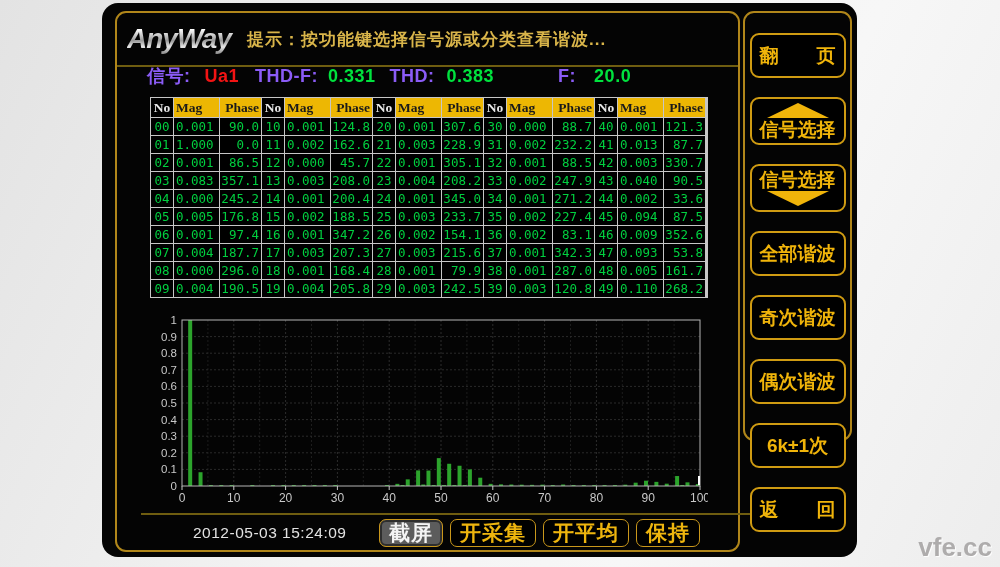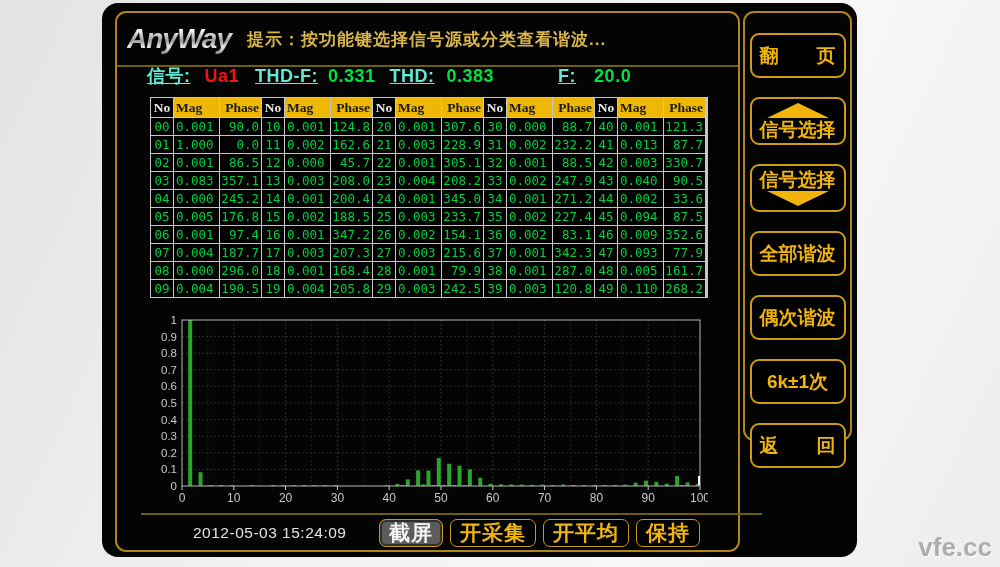--- a/index.html
+++ b/index.html
@@ -36,21 +36,21 @@
     -webkit-background-clip:text; background-clip:text; color:transparent;
     padding-right:6px;
   }
   .prompt { color:#d9b54a; font-size:17px; font-weight:bold; margin-left:10px; letter-spacing:1px; }
   
   .signal-row {
     position:absolute; left:0; top:44px; width:100%; height:38px;
     display:flex; align-items:center; padding-left:30px;
     font-size:18px; font-weight:bold; letter-spacing:0.5px;
   }
-  .khaki { color:#5eead4;text-decoration:underline; }
+  .khaki { color:#8b5cf6; }
   .red   { color:#f21414; }
   .green { color:#00e23e; }
   .signal-row .v-name  { margin-left:14px; }
   .signal-row .l-thdf  { margin-left:16px; }
   .signal-row .v-thdf  { margin-left:10px; }
   .signal-row .l-thd   { margin-left:14px; }
   .signal-row .v-thd   { margin-left:12px; }
   .signal-row .l-f     { margin-left:64px; }
   .signal-row .v-f     { margin-left:18px; }
   
@@ -262,21 +262,21 @@
         <div class="cell mag">0.003</div>
         <div class="cell phase">207.3</div>
         <div class="cell no">27</div>
         <div class="cell mag">0.003</div>
         <div class="cell phase">215.6</div>
         <div class="cell no">37</div>
         <div class="cell mag">0.001</div>
         <div class="cell phase">342.3</div>
         <div class="cell no">47</div>
         <div class="cell mag">0.093</div>
-        <div class="cell phase">77.9</div>
+        <div class="cell phase">53.8</div>
         <div class="cell no">08</div>
         <div class="cell mag">0.000</div>
         <div class="cell phase">296.0</div>
         <div class="cell no">18</div>
         <div class="cell mag">0.001</div>
         <div class="cell phase">168.4</div>
         <div class="cell no">28</div>
         <div class="cell mag">0.001</div>
         <div class="cell phase">79.9</div>
         <div class="cell no">38</div>
@@ -442,20 +442,23 @@
         <span>信号选择</span>
       </div>
       <div class="rbtn with-arrow">
         <span>信号选择</span>
         <div class="arr-down"></div>
       </div>
       <div class="rbtn">
         <span>全部谐波</span>
       </div>
       <div class="rbtn">
+        <span>奇次谐波</span>
+      </div>
+      <div class="rbtn">
         <span>偶次谐波</span>
       </div>
       <div class="rbtn">
         <span>6k±1次</span>
       </div>
       <div class="rbtn">
         <span>返　　回</span>
       </div>
     </div>
 

